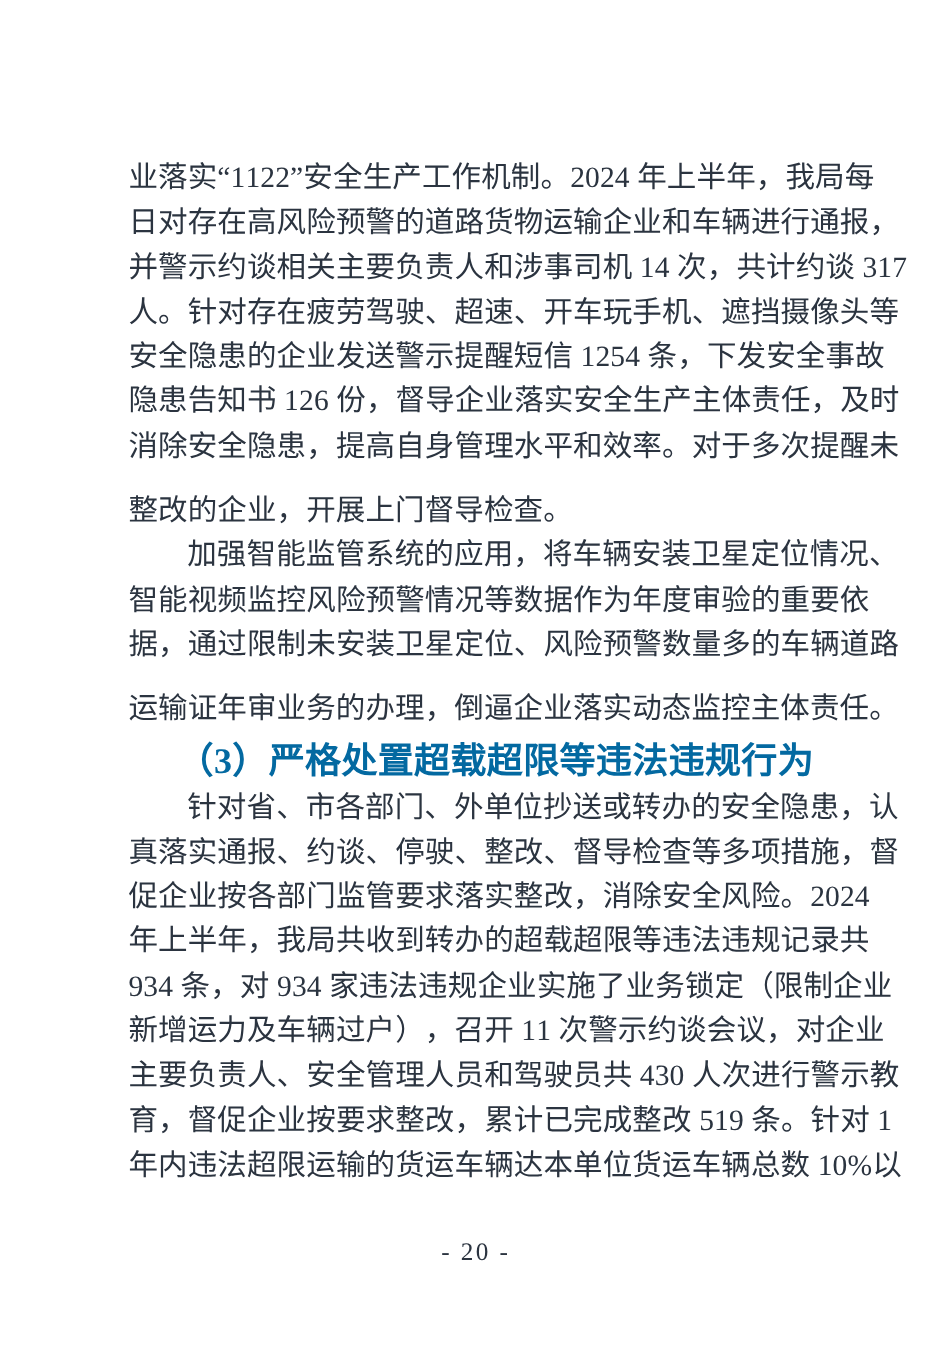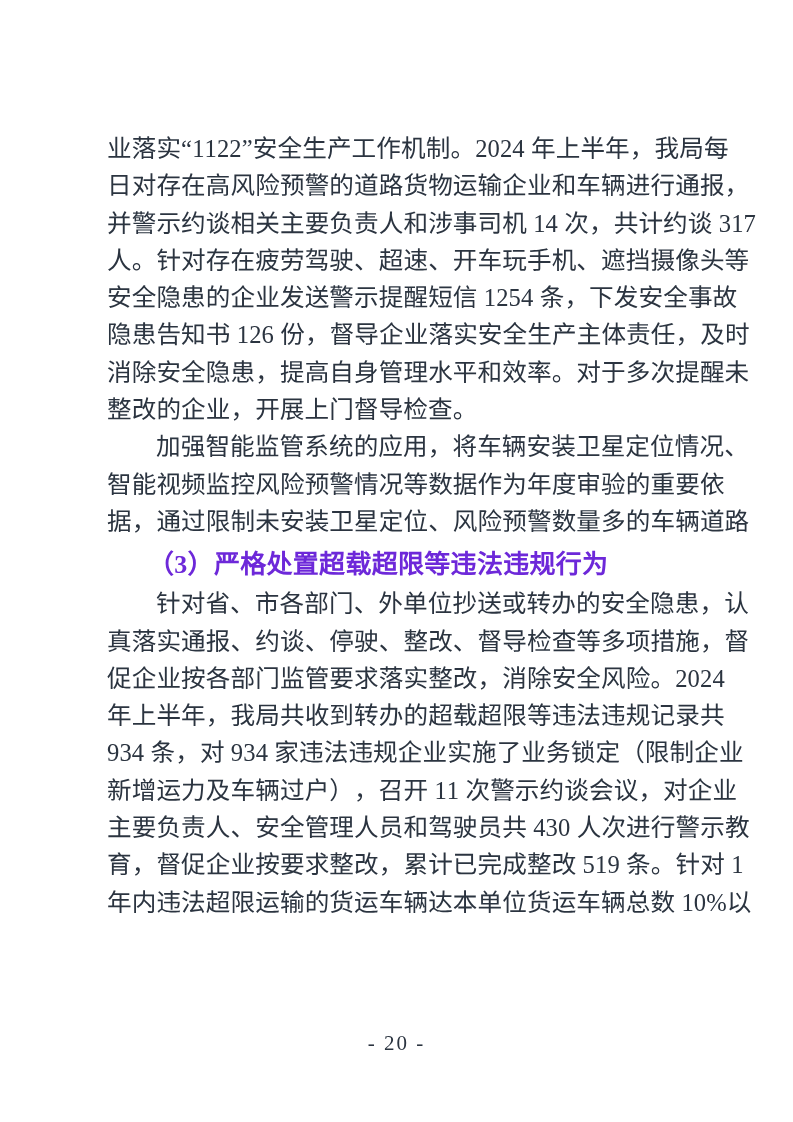--- a/index.html
+++ b/index.html
@@ -50,34 +50,35 @@
   }
   .line.just > span {
     display: inline-block;
     white-space: pre;
   }
 
   
   .line.flush {
     display: block;
     text-align: left;
+    margin-top: 16px;
   }
 
   .indent2 {
     padding-left: 49px;
   }
 
   
   .heading {
     display: block;
     height: 40px;
     line-height: 40px;
     white-space: nowrap;
-    color: #6d28d9;
-    font-size: 26px;
+    color: #0369a1;
+    font-size: 30px;
     font-weight: 700;
     padding-left: 41px;
     letter-spacing: 0.3px;
     font-family: "Liberation Serif", "DejaVu Serif", serif;
   }
 
   .spacer-heading { height: 5px; }
 
   .footer {
     position: absolute;
@@ -389,20 +390,21 @@
           <span>警</span>
           <span>数</span>
           <span>量</span>
           <span>多</span>
           <span>的</span>
           <span>车</span>
           <span>辆</span>
           <span>道</span>
           <span>路</span>
         </div>
+      <div class="line flush">运输证年审业务的办理，倒逼企业落实动态监控主体责任。</div>
     </div>
 
     <div class="spacer-heading"></div>
     <div class="heading">（3）严格处置超载超限等违法违规行为</div>
 
     <div>
       <div class="line just indent2">
           <span>针</span>
           <span>对</span>
           <span>省</span>

